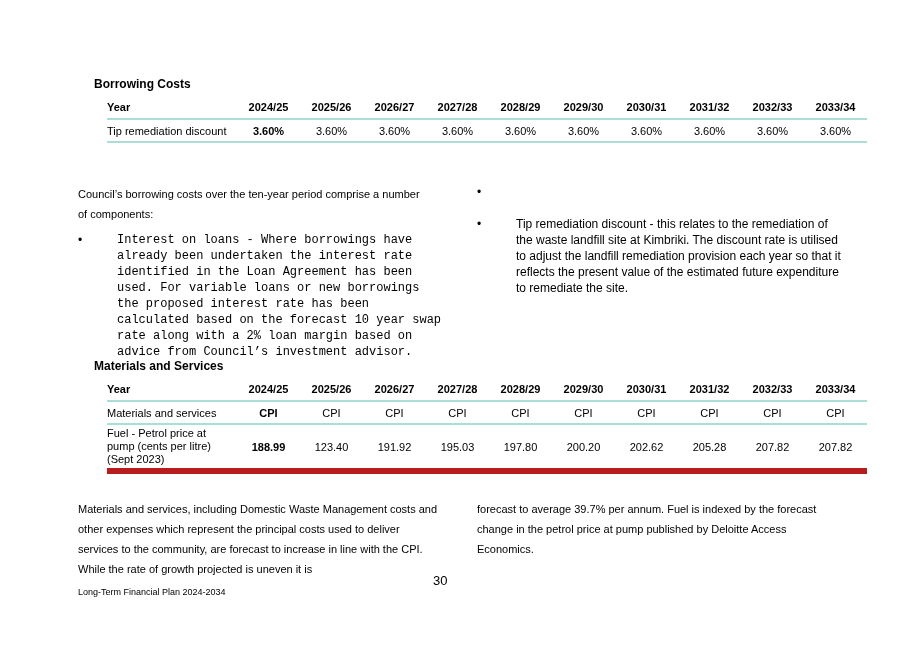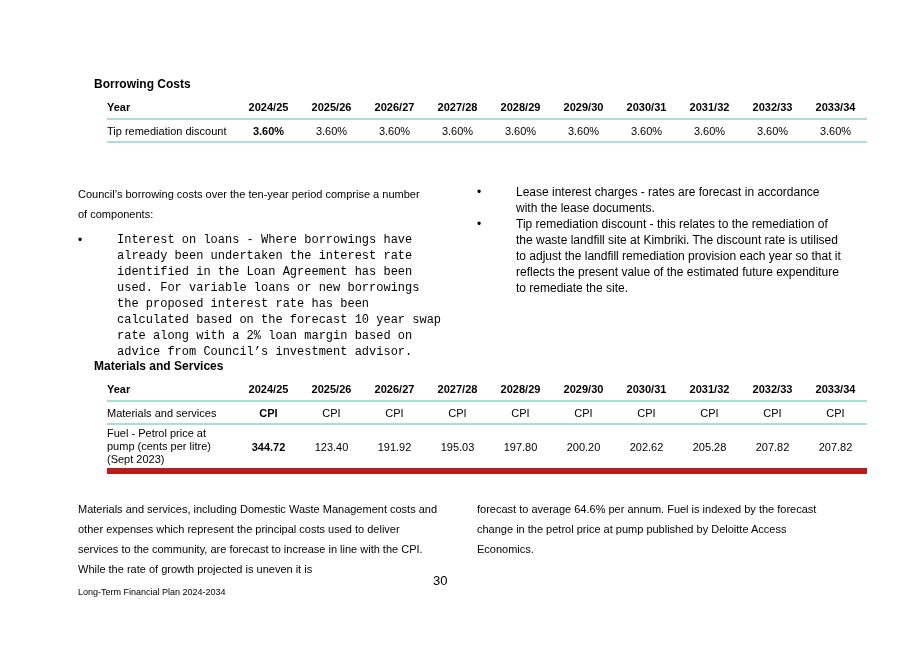--- a/index.html
+++ b/index.html
@@ -74,21 +74,20 @@
 
 <div class="para" style="left:78px; top:184px; width:345px;">Council’s borrowing costs over the ten-year period comprise a number of components:</div>
 
 <div class="bullet" style="left:78px; top:232px; width:375px; height:100px;">
   <span class="dot">•</span>
   <span class="txt" style="width:330px;font-family:Liberation Mono, monospace;">Interest on loans - Where borrowings have already been undertaken the interest rate identified in the Loan Agreement has been used. For variable loans or new borrowings the proposed interest rate has been calculated based on the forecast 10 year swap rate along with a 2% loan margin based on advice from Council’s investment advisor.</span>
 </div>
 
 <div class="bullet" style="left:477px; top:184px; width:365px; height:34px;">
   <span class="dot">•</span>
-  <span class="txt" style="width:322px;">Lease interest charges - rates are forecast in accordance with the lease documents.</span>
 </div>
 
 <div class="bullet" style="left:477px; top:216px; width:365px; height:82px;">
   <span class="dot">•</span>
   <span class="txt" style="width:325px;">Tip remediation discount - this relates to the remediation of the waste landfill site at Kimbriki. The discount rate is utilised to adjust the landfill remediation provision each year so that it reflects the present value of the estimated future expenditure to remediate the site.</span>
 </div>
 
 <div class="section-title" style="top:359px;">Materials and Services</div>
 
 <table class="data" style="top:378px;">
@@ -129,31 +128,31 @@
       <td>CPI</td>
       <td>CPI</td>
       <td>CPI</td>
       <td>CPI</td>
       <td>CPI</td>
       <td>CPI</td>
       <td>CPI</td>
     </tr>
     <tr class="last-gray" style="height:47px;">
       <td style="line-height:13px; padding-right:6px;">Fuel - Petrol price at pump (cents per litre) (Sept 2023)</td>
-      <td class="b">344.72</td>
+      <td class="b">188.99</td>
       <td>123.40</td>
       <td>191.92</td>
       <td>195.03</td>
       <td>197.80</td>
       <td>200.20</td>
       <td>202.62</td>
       <td>205.28</td>
       <td>207.82</td>
       <td>207.82</td>
     </tr>
   </tbody>
 </table>
 
 <div class="para" style="left:78px; top:499px; width:365px;">Materials and services, including Domestic Waste Management costs and other expenses which represent the principal costs used to deliver services to the community, are forecast to increase in line with the CPI. While the rate of growth projected is uneven it is</div>
-<div class="para" style="left:477px; top:499px; width:345px;">forecast to average 64.6% per annum. Fuel is indexed by the forecast change in the petrol price at pump published by Deloitte Access Economics.</div>
+<div class="para" style="left:477px; top:499px; width:345px;">forecast to average 39.7% per annum. Fuel is indexed by the forecast change in the petrol price at pump published by Deloitte Access Economics.</div>
 
 <div class="page-num">30</div>
 <div class="footer">Long-Term Financial Plan 2024-2034</div>
 
 </body></html>

